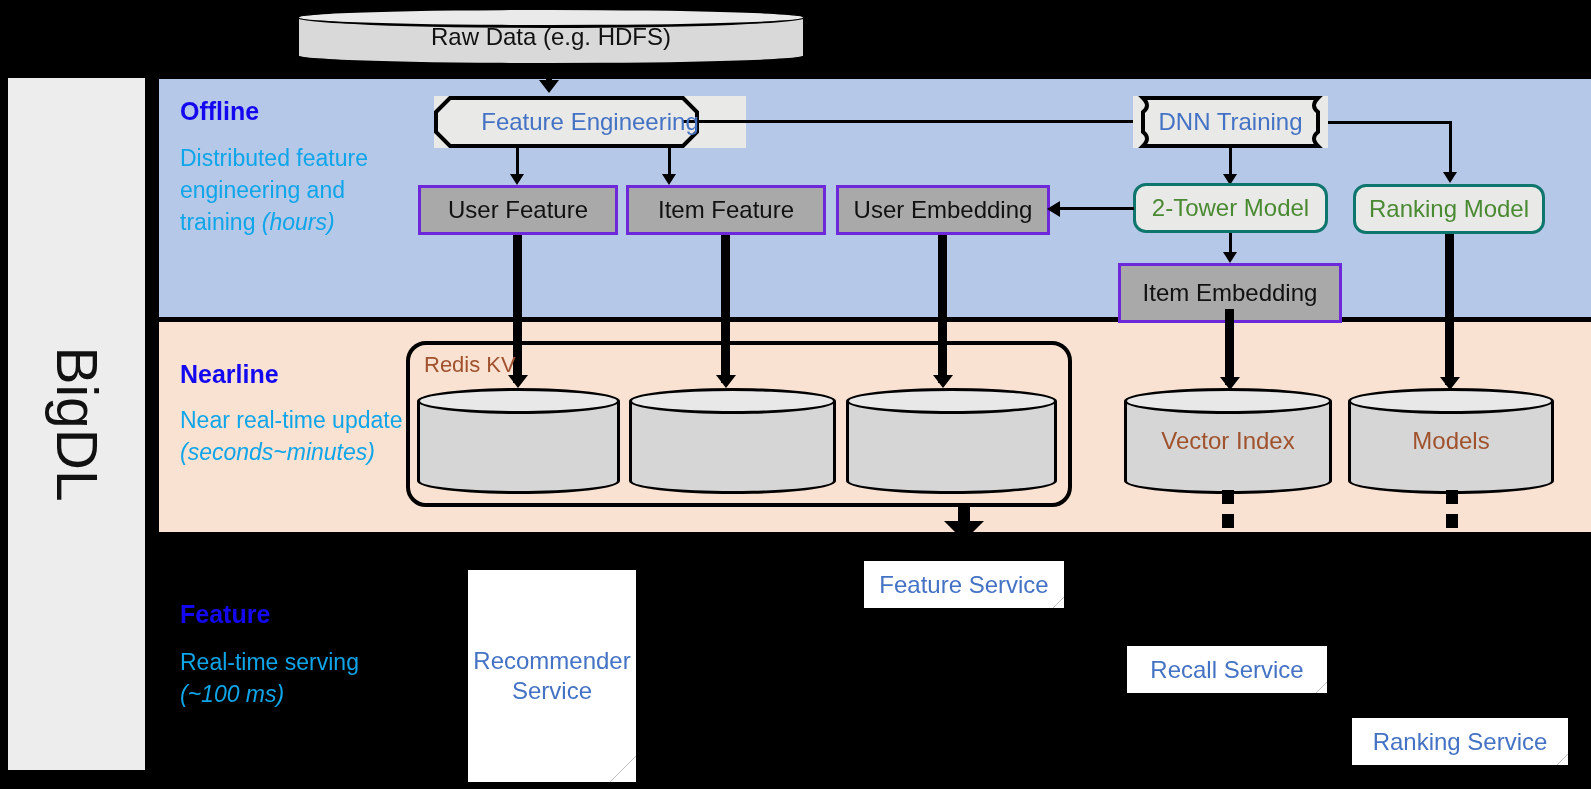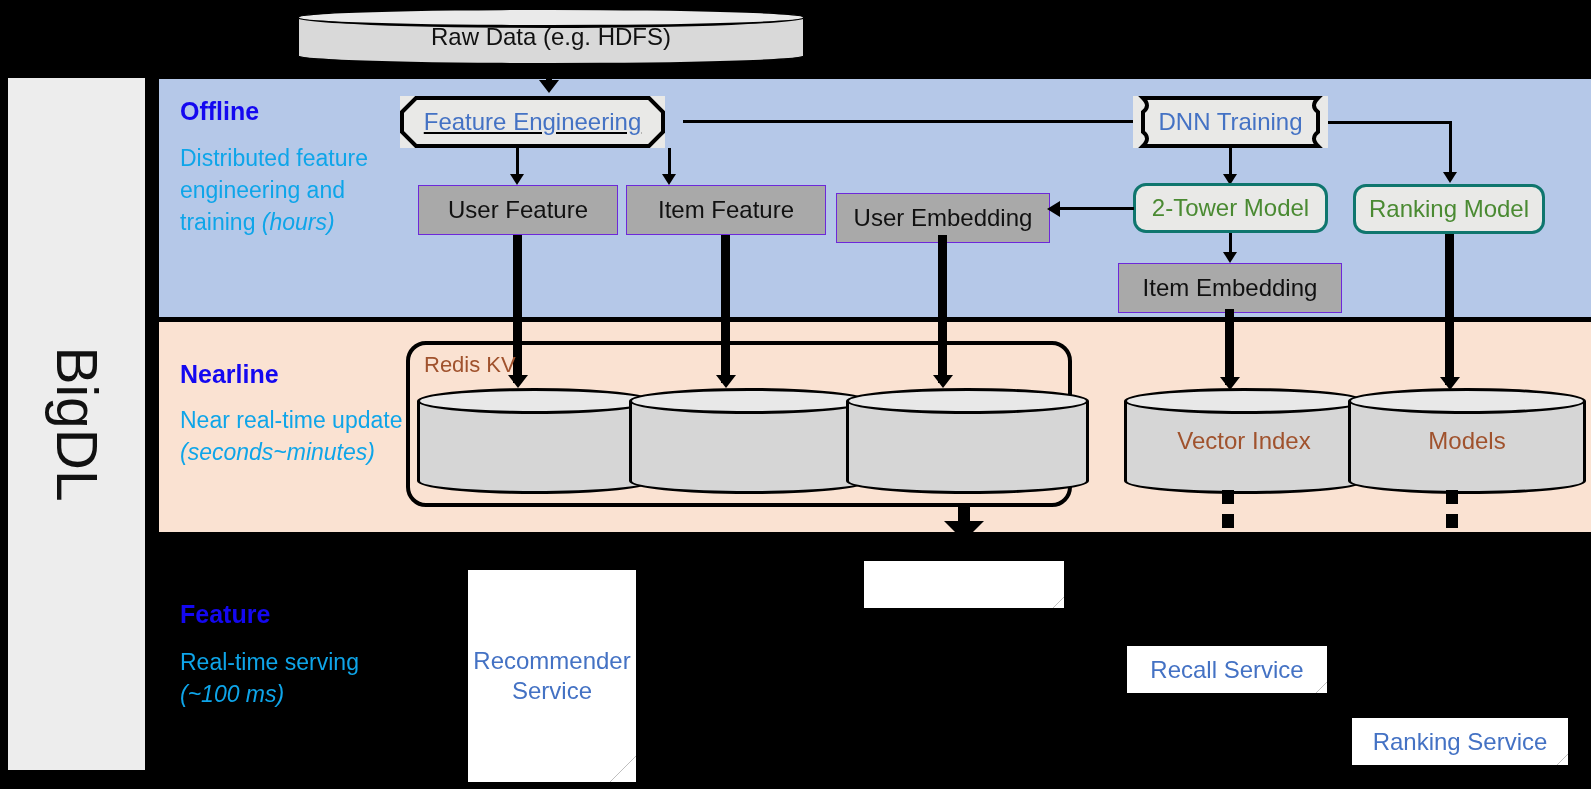--- a/index.html
+++ b/index.html
@@ -15,35 +15,35 @@
     font-size:57px;color:#111;white-space:nowrap;letter-spacing:0px;font-family:"Liberation Sans",sans-serif;}
 
   .band-title{position:absolute;color:#1408f0;font-size:25px;font-weight:600;white-space:nowrap;}
   .band-sub{position:absolute;color:#0ea5e9;font-size:23px;line-height:32px;width:230px;}
   .band-sub .it{font-style:italic;}
 
   
   .node{position:absolute;box-sizing:border-box;display:flex;align-items:center;justify-content:center;
     text-align:center;line-height:1.15;}
 
-  .gray-box{background:#a9a9a9;border:1px solid #6d28d9;color:#111;font-size:24px;}
+  .gray-box{background:#a9a9a9;border:3px solid #6d28d9;color:#111;font-size:24px;}
   .proc-box{background:#e9e9e7;border:3px solid #0f766e;font-size:24px;}
   .rounded{border-radius:13px;}
 
   
   .oct{background:#e9e9e7;font-size:24px;position:absolute;display:flex;align-items:center;justify-content:center;
     box-sizing:border-box;}
   .oct-inner{position:relative;z-index:2;}
 
   .blue-txt{color:#4472c4;}
   .green-txt{color:#4a8a32;}
   .brown-txt{color:#a0522d;}
 
   
-  .cyl{position:absolute;padding-left:32px;}
+  .cyl{position:absolute;}
   .cyl .cyl-body{position:absolute;left:0;right:0;top:13px;bottom:13px;background:#d6d6d6;
     border-left:3px solid #000;border-right:3px solid #000;}
   .cyl .cyl-top{position:absolute;left:0;right:0;top:0;height:26px;background:#e8e8e8;
     border:3px solid #000;border-radius:50%;box-sizing:border-box;}
   .cyl .cyl-bot{position:absolute;left:0;right:0;bottom:0;height:26px;background:#d6d6d6;
     border:3px solid #000;border-radius:50%;box-sizing:border-box;}
   .cyl .cyl-cover{position:absolute;left:3px;right:3px;bottom:13px;height:16px;background:#d6d6d6;}
   .cyl .cyl-label{position:absolute;left:0;right:0;top:50%;transform:translateY(-50%);
     text-align:center;font-size:24px;z-index:5;}
 
@@ -111,21 +111,21 @@
     <div class="rd-body"></div>
     <div class="rd-bot"></div>
     <div class="rd-cover"></div>
     <div class="rd-top"></div>
     <div class="rd-label">Raw Data (e.g. HDFS)</div>
   </div>
 
   <div class="ln" style="left:546px;top:65px;width:6px;height:22px;"></div>
   <div class="arrow-down" style="left:539px;top:80px;"></div>
 
-  <div class="oct" style="left:400px;top:96px;width:265px;height:52px;text-decoration:underline;">
+  <div class="oct" style="left:434px;top:96px;width:312px;height:52px;">
     <svg width="265" height="52" style="position:absolute;left:0;top:0;">
       <polygon points="2,16 16,2 249,2 263,16 263,36 249,50 16,50 2,36" fill="#e9e9e7" stroke="#000" stroke-width="4"></polygon>
     </svg>
     <span class="oct-inner blue-txt">Feature Engineering</span>
   </div>
 
   <div class="ln" style="left:683px;top:120px;width:459px;height:3px;"></div>
   <div class="arrow-right" style="left:1136px;top:115px;"></div>
 
   <div class="oct" style="left:1133px;top:96px;width:195px;height:52px;">
@@ -148,39 +148,39 @@
 
   <div class="ln" style="left:668px;top:148px;width:3px;height:32px;"></div>
   <div class="arrow-down-thin" style="left:662px;top:174px;"></div>
 
   <div class="node gray-box" style="left:418px;top:185px;width:200px;height:50px;">
     <span>User Feature</span>
   </div>
   <div class="node gray-box" style="left:626px;top:185px;width:200px;height:50px;">
     <span>Item Feature</span>
   </div>
-  <div class="node gray-box" style="left:836px;top:185px;width:214px;height:50px;margin-top:8px;">
+  <div class="node gray-box" style="left:836px;top:185px;width:214px;height:50px;">
     <span>User Embedding</span>
   </div>
 
   <div class="node proc-box rounded" style="left:1133px;top:183px;width:195px;height:50px;">
     <span class="green-txt">2-Tower Model</span>
   </div>
 
   <div class="ln" style="left:1058px;top:207px;width:76px;height:3px;"></div>
   <div class="arrow-left" style="left:1047px;top:201px;"></div>
 
   <div class="node proc-box rounded" style="left:1353px;top:184px;width:192px;height:50px;">
     <span class="green-txt">Ranking Model</span>
   </div>
 
   <div class="ln" style="left:1229px;top:233px;width:3px;height:27px;"></div>
   <div class="arrow-down-thin" style="left:1223px;top:252px;"></div>
 
-  <div class="node gray-box" style="left:1118px;top:263px;width:224px;height:50px;">
+  <div class="node gray-box" style="left:1118px;top:263px;width:224px;height:60px;">
     <span>Item Embedding</span>
   </div>
 
   <div class="ln" style="left:513px;top:235px;width:9px;height:148px;"></div>
   <div class="arrow-down" style="left:508px;top:375px;"></div>
 
   <div class="ln" style="left:721px;top:235px;width:9px;height:148px;"></div>
   <div class="arrow-down" style="left:716px;top:375px;"></div>
 
   <div class="ln" style="left:938px;top:235px;width:9px;height:148px;"></div>
@@ -235,20 +235,21 @@
 
   <div class="dash-sq" style="left:1222px;top:490px;"></div>
   <div class="dash-sq" style="left:1222px;top:514px;"></div>
   <div class="dash-sq" style="left:1446px;top:490px;"></div>
   <div class="dash-sq" style="left:1446px;top:514px;"></div>
 
   <div class="dash-sq" style="left:958px;top:507px;"></div>
   <div class="arrow-down-fat" style="left:944px;top:521px;"></div>
 
   <div class="doc" style="left:864px;top:561px;width:200px;height:47px;">
+    <span class="blue-txt">Feature Service</span>
     <span class="fold"></span>
     <span class="fold2"></span>
   </div>
 
   <div class="doc" style="left:468px;top:570px;width:168px;height:212px;padding:0 12px;box-sizing:border-box;">
     <span class="blue-txt">Recommender Service</span>
     <span class="fold" style="border-left-width:26px;border-bottom-width:26px;"></span>
     <span class="fold2" style="border-right-width:26px;border-top-width:26px;"></span>
   </div>
 

